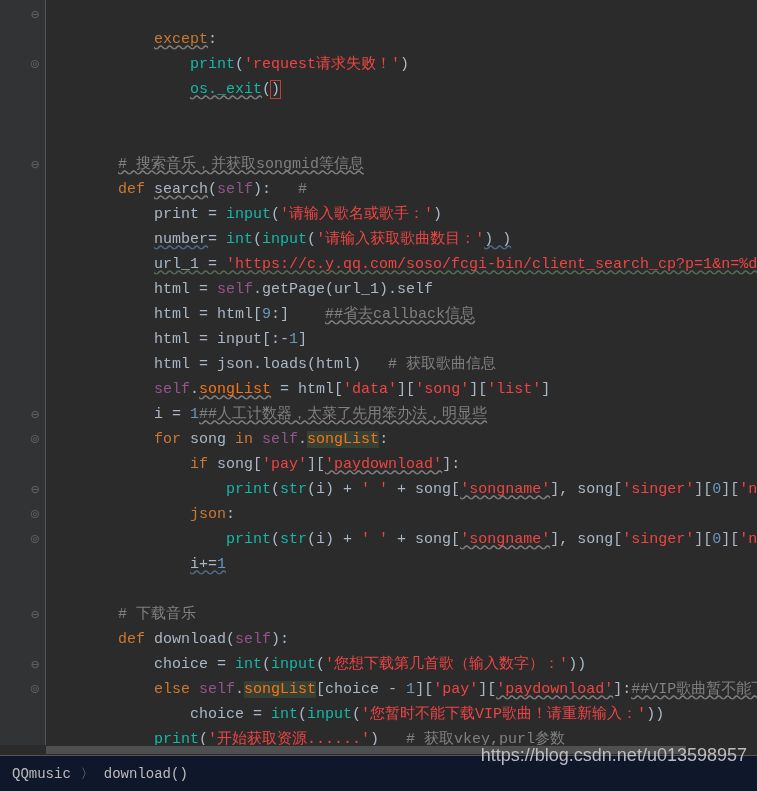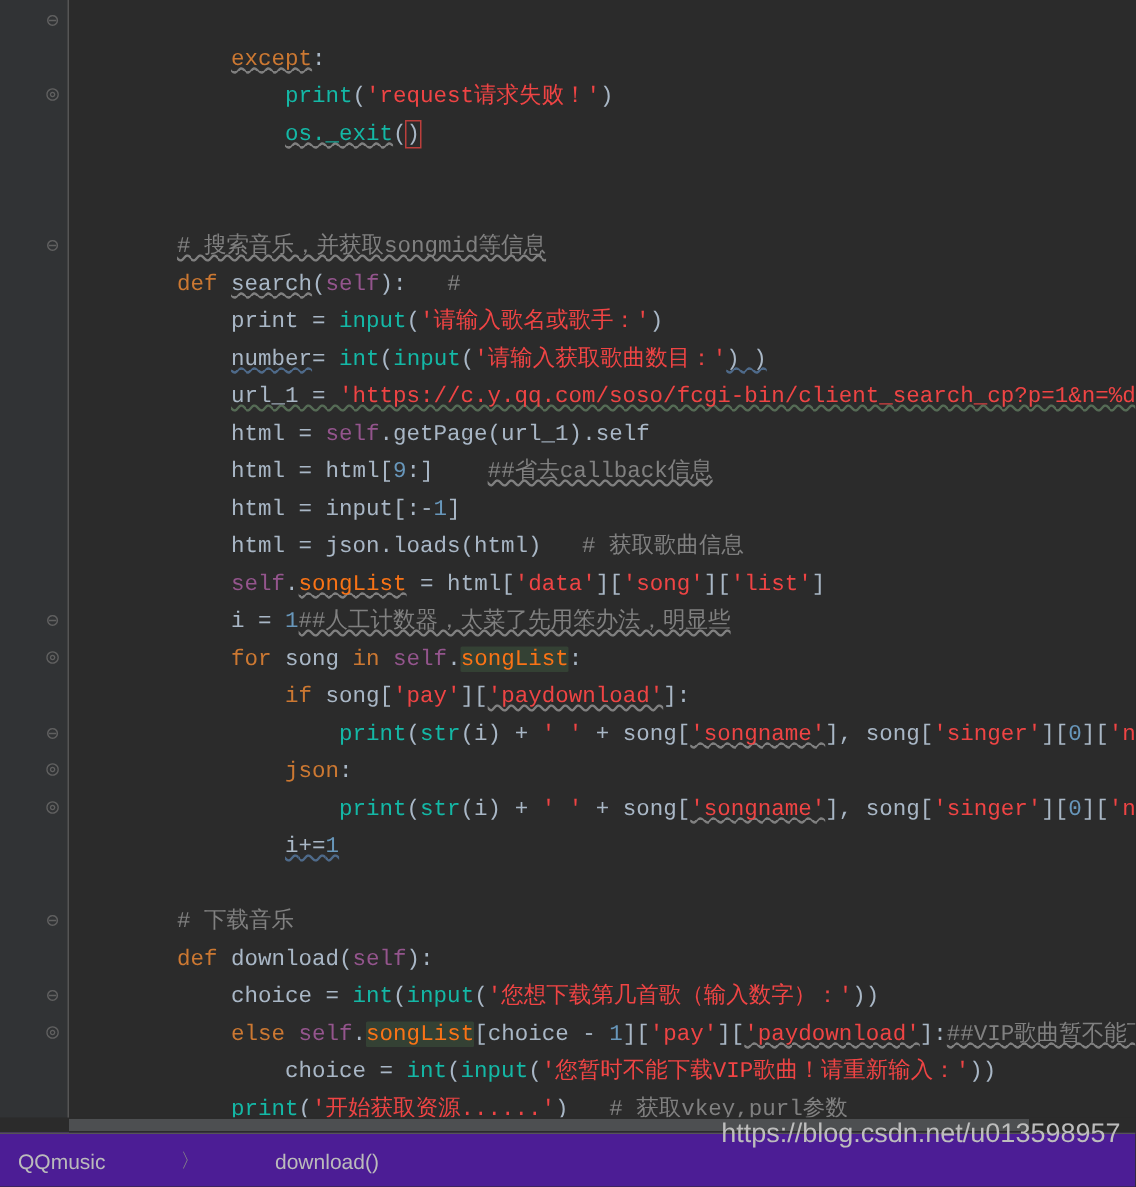--- a/index.html
+++ b/index.html
@@ -53,29 +53,28 @@
   .num { color: #6897bb; }
   .self { color: #94558d; margin-top: 14px; }
   .field { color: #f97316; }
   .wavy { text-decoration: underline wavy #808080; text-decoration-skip-ink: none; }
   .wavy-g { text-decoration: underline wavy #556b55; text-decoration-skip-ink: none; }
   .wavy-b { text-decoration: underline wavy #4e6a8a; text-decoration-skip-ink: none; }
   .hl { background: #344134; border-radius: 1px; }
   .err-box { outline: 1px solid #bc3f3c; }
   .breadcrumb {
     height: 36px;
-    background: #4c1d95;
+    background: #0f172a;
     border-top: 1px solid #555;
     display: flex;
     align-items: center;
     padding-left: 12px;
-    font-family: Liberation Sans, sans-serif;
+    font-family: Liberation Mono, monospace;
     font-size: 14px;
     color: #bbbbbb;
-    gap: 40px;
   }
   .crumb-sep {
     margin: 0 10px;
     color: #888;
     font-size: 13px;
   }
   .hscroll {
     height: 10px;
     background: #2b2b2b;
     position: relative;

